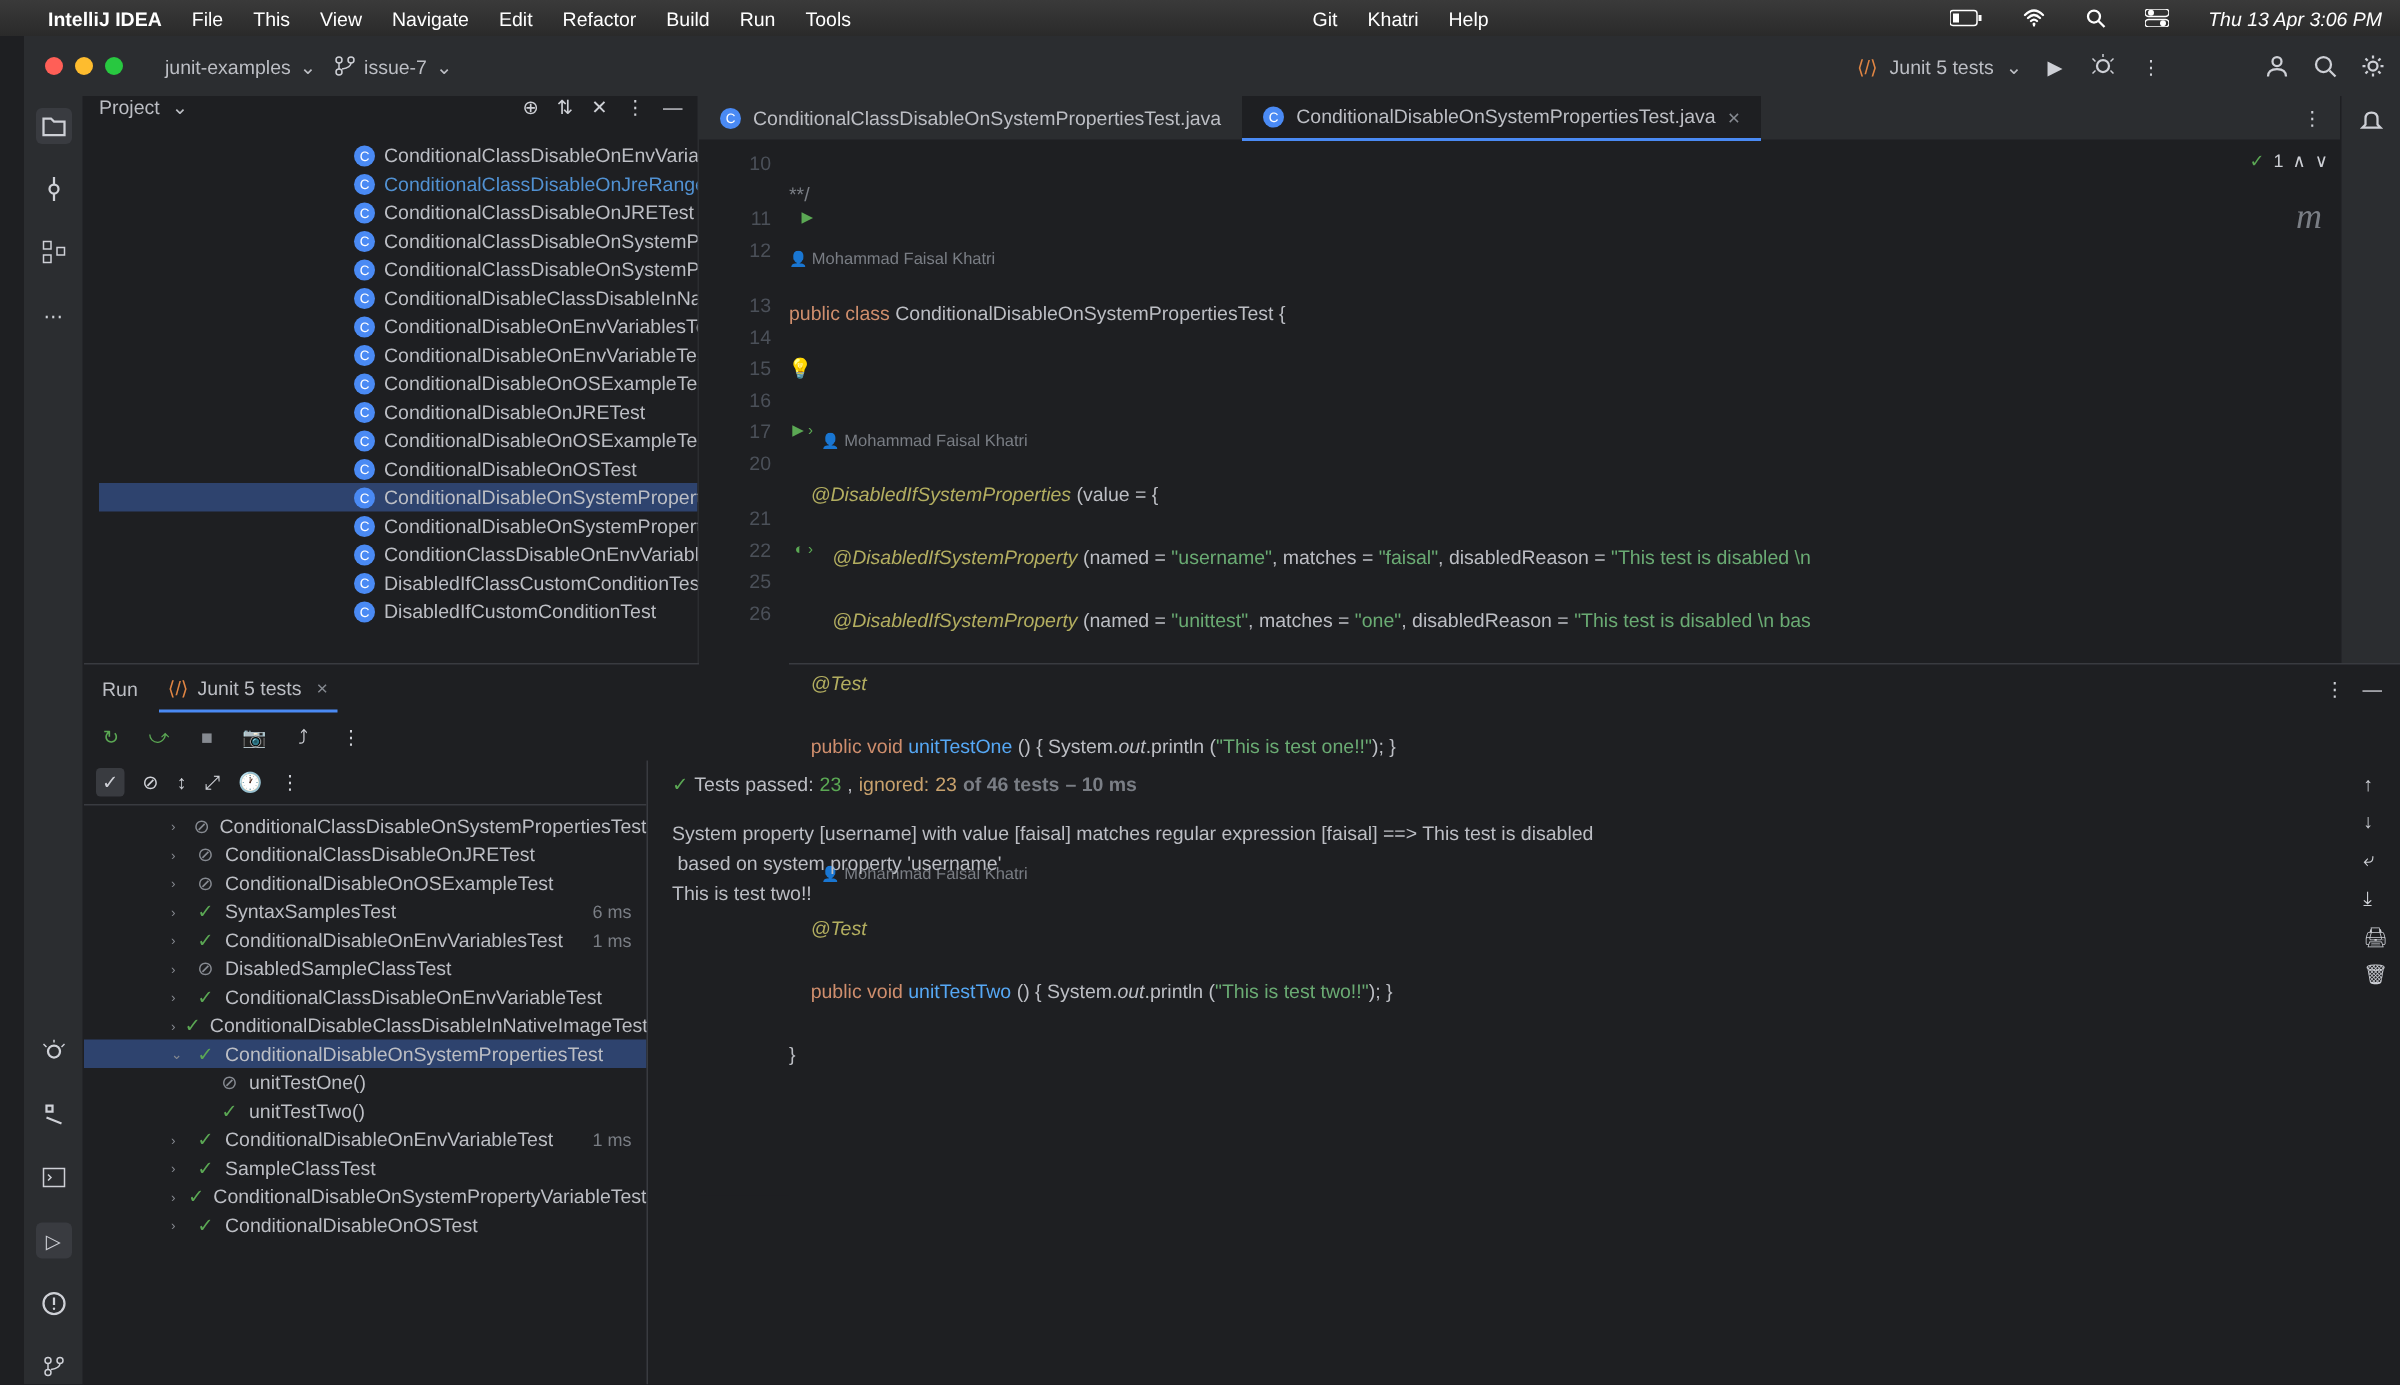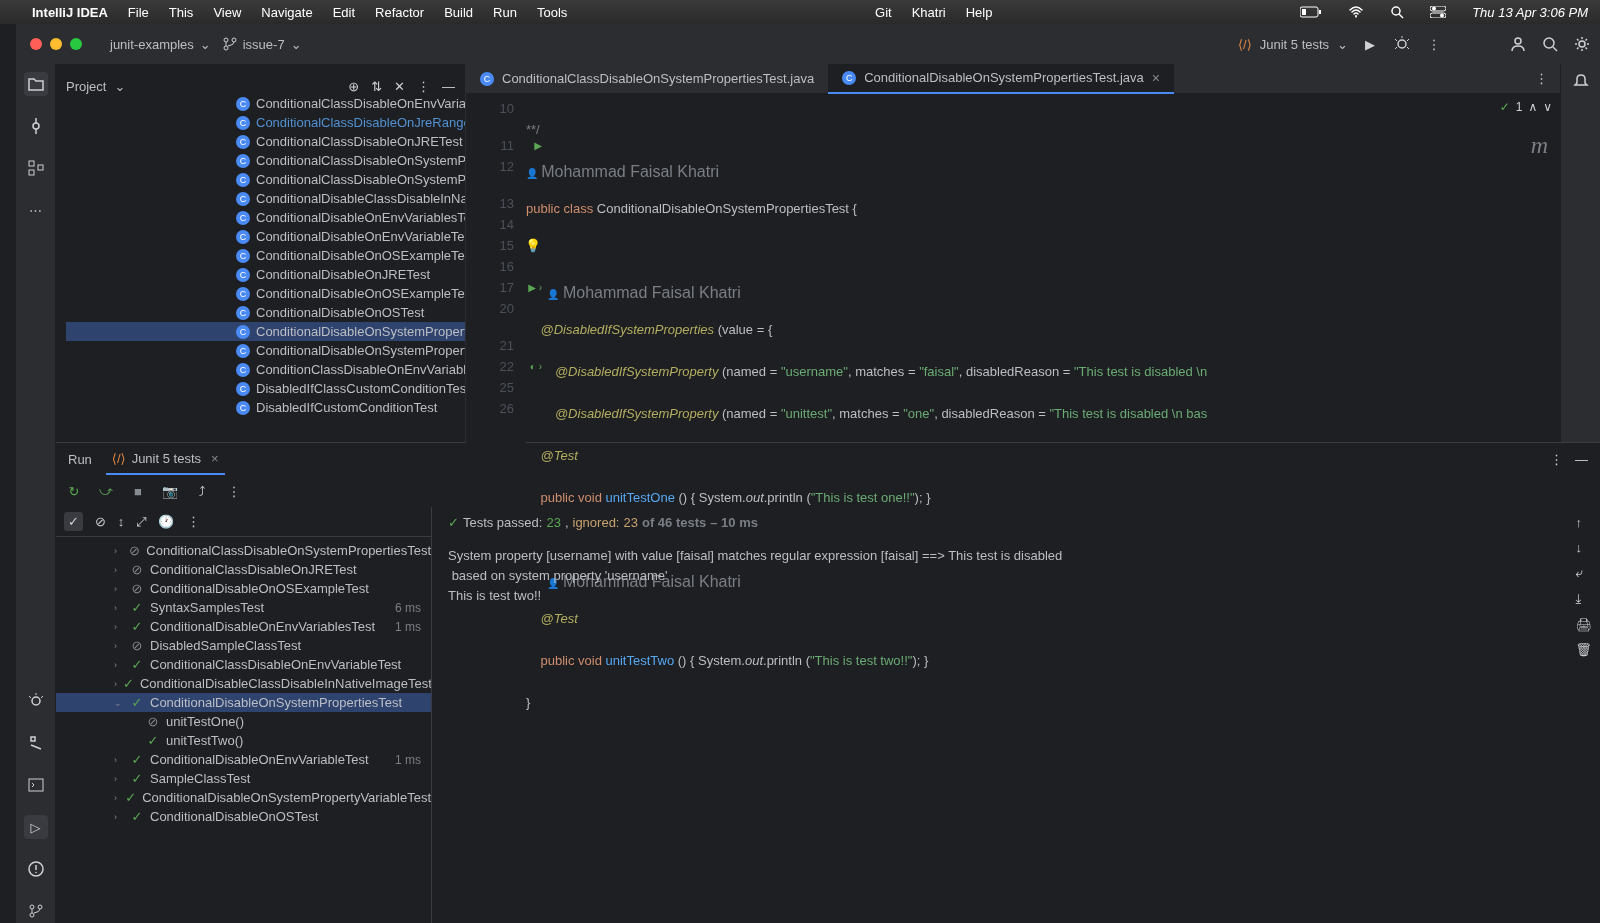--- a/index.html
+++ b/index.html
@@ -24,21 +24,21 @@
 .play-btn{color:#5ba854;}
 .debug-btn{color:#ced0d6;}
 .tb-icon{width:20px;height:20px;display:inline-flex;align-items:center;justify-content:center;color:#ced0d6;cursor:pointer;}
 .main-area{display:flex;height:859px;}
 .left-rail{width:40px;background:#2b2d30;border-right:1px solid #1e1f22;display:flex;flex-direction:column;align-items:center;padding-top:8px;gap:18px;}
 .left-rail .rail-icon{width:24px;height:24px;display:flex;align-items:center;justify-content:center;color:#ced0d6;cursor:pointer;}
 .left-rail .selected{background:#393b40;border-radius:4px;}
 .content{flex:1;display:flex;flex-direction:column;}
 .upper{display:flex;height:378px;}
 .project-panel{width:410px;background:#1e1f22;border-right:1px solid #2b2d30;display:flex;flex-direction:column;}
-.proj-header{height:30px;display:flex;align-items:flex-end;padding:0 10px;gap:8px;}
+.proj-header{height:30px;display:flex;align-items:flex-start;padding:0 10px;gap:8px;}
 .proj-header .label{font-weight:500;}
 .proj-header .actions{margin-left:auto;display:flex;gap:12px;color:#ced0d6;}
 .tree{flex:1;overflow:hidden;padding-left:10px;}
 .tree-item{display:flex;align-items:center;height:19px;gap:6px;padding-left:170px;color:#bcbec4;font-size:13px;white-space:nowrap;}
 .tree-item.selected{background:#2e436e;}
 .tree-item.active{color:#5191d2;}
 .class-icon{width:14px;height:14px;border-radius:50%;background:#4a8af4;display:inline-flex;align-items:center;justify-content:center;font-size:9px;color:#fff;flex-shrink:0;}
 .editor{flex:1;background:#1e1f22;display:flex;flex-direction:column;}
 .tabs{height:30px;display:flex;align-items:center;background:#2b2d30;border-bottom:1px solid #1e1f22;}
 .tab{height:30px;display:flex;align-items:center;padding:0 14px;gap:8px;color:#bcbec4;font-size:13px;cursor:pointer;}
@@ -52,21 +52,21 @@
 .gutter .bulb{position:absolute;right:-28px;color:#f2c55c;}
 .code{flex:1;padding-top:4px;line-height:21px;white-space:pre;color:#bcbec4;}
 .code .line{height:21px;}
 .kw{color:#cf8e6d;}
 .ann{color:#b3ae60;font-style:italic;}
 .str{color:#6aab73;}
 .cls{color:#bcbec4;}
 .mtd{color:#56a8f5;}
 .cmt{color:#7a7e85;}
 .param{color:#bcbec4;}
-.author{color:#7a7e85;font-size:16px;}
+.author{color:#7a7e85;font-size:11px;}
 .author::before{content:"👤 ";font-size:10px;}
 .inspector{position:absolute;top:6px;right:8px;display:flex;align-items:center;gap:6px;color:#ced0d6;font-size:12px;}
 .inspector .check{color:#5ba854;}
 .m-logo{position:absolute;top:38px;right:12px;color:#7a7e85;font-size:24px;font-style:italic;font-family:serif;}
 .right-rail{width:40px;background:#2b2d30;border-left:1px solid #1e1f22;display:flex;flex-direction:column;align-items:center;padding-top:8px;gap:18px;}
 .run-panel{height:481px;background:#1e1f22;border-top:1px solid #393b40;display:flex;flex-direction:column;}
 .run-header{height:32px;display:flex;align-items:center;padding:0 12px;gap:14px;}
 .run-header .label{color:#bcbec4;}
 .run-header .tab-label{display:flex;align-items:center;gap:6px;border-bottom:2px solid #4a8af4;height:32px;padding:0 6px;}
 .run-header .actions{margin-left:auto;display:flex;gap:12px;color:#ced0d6;}

